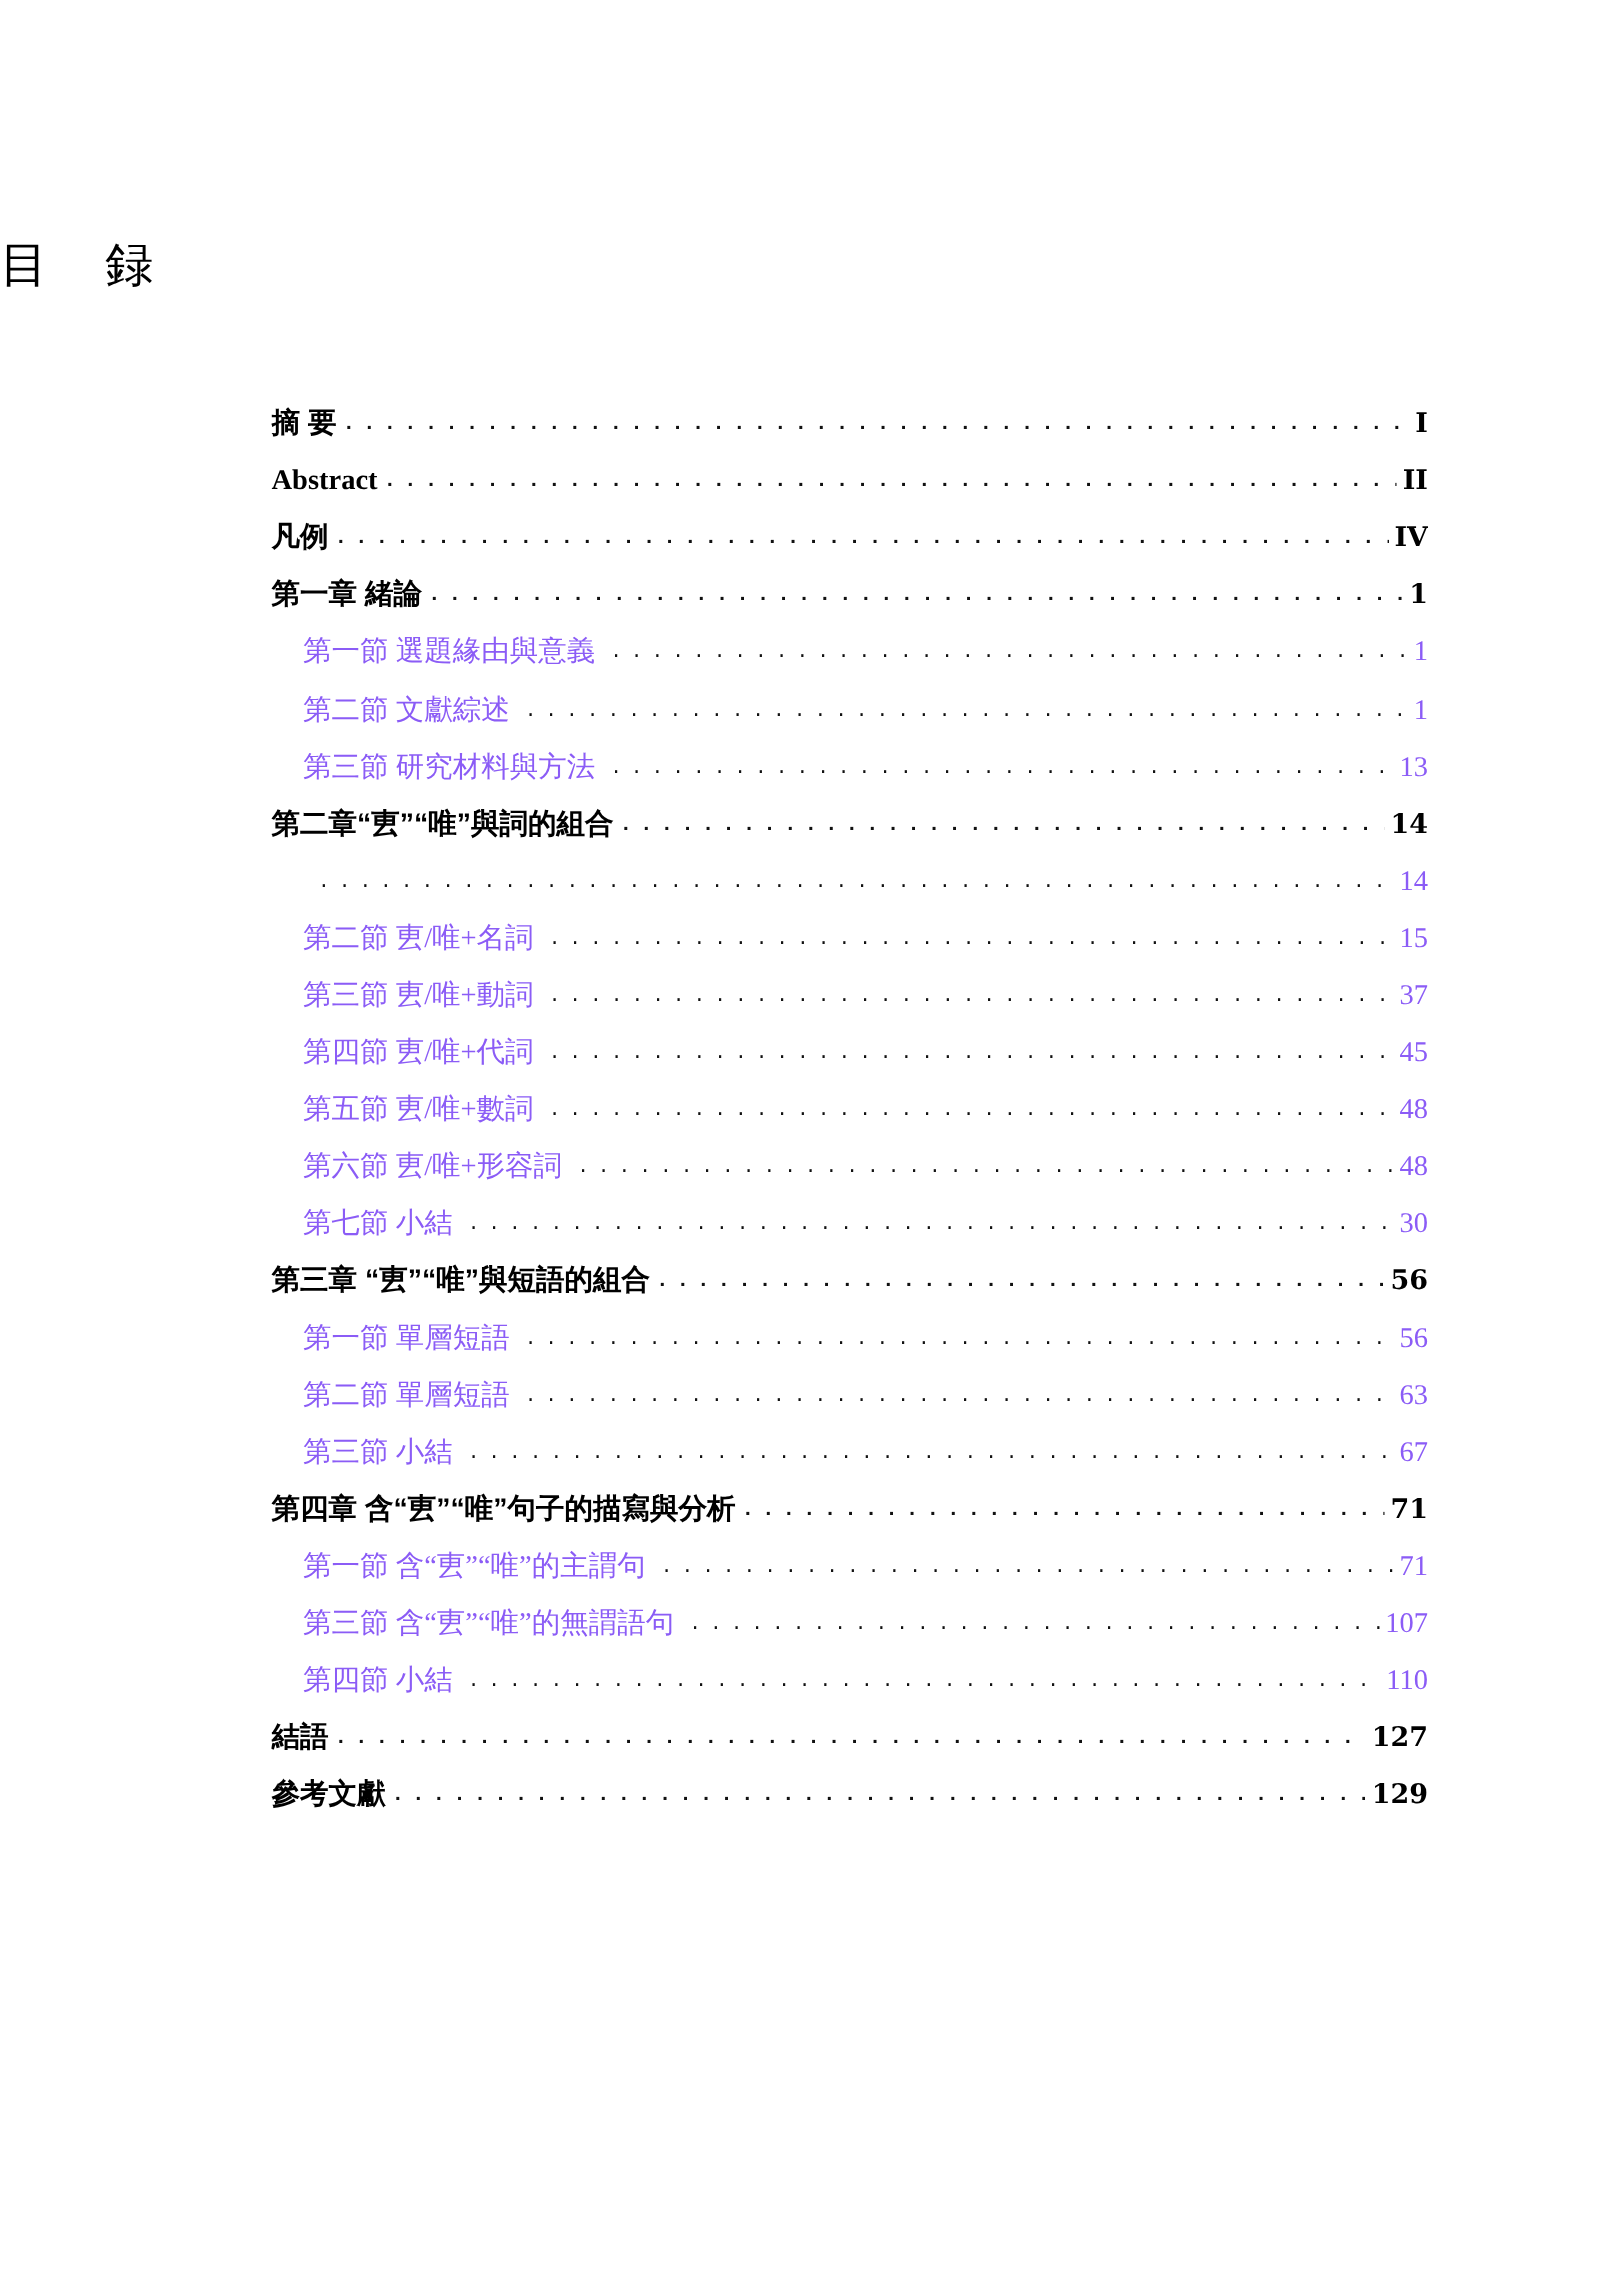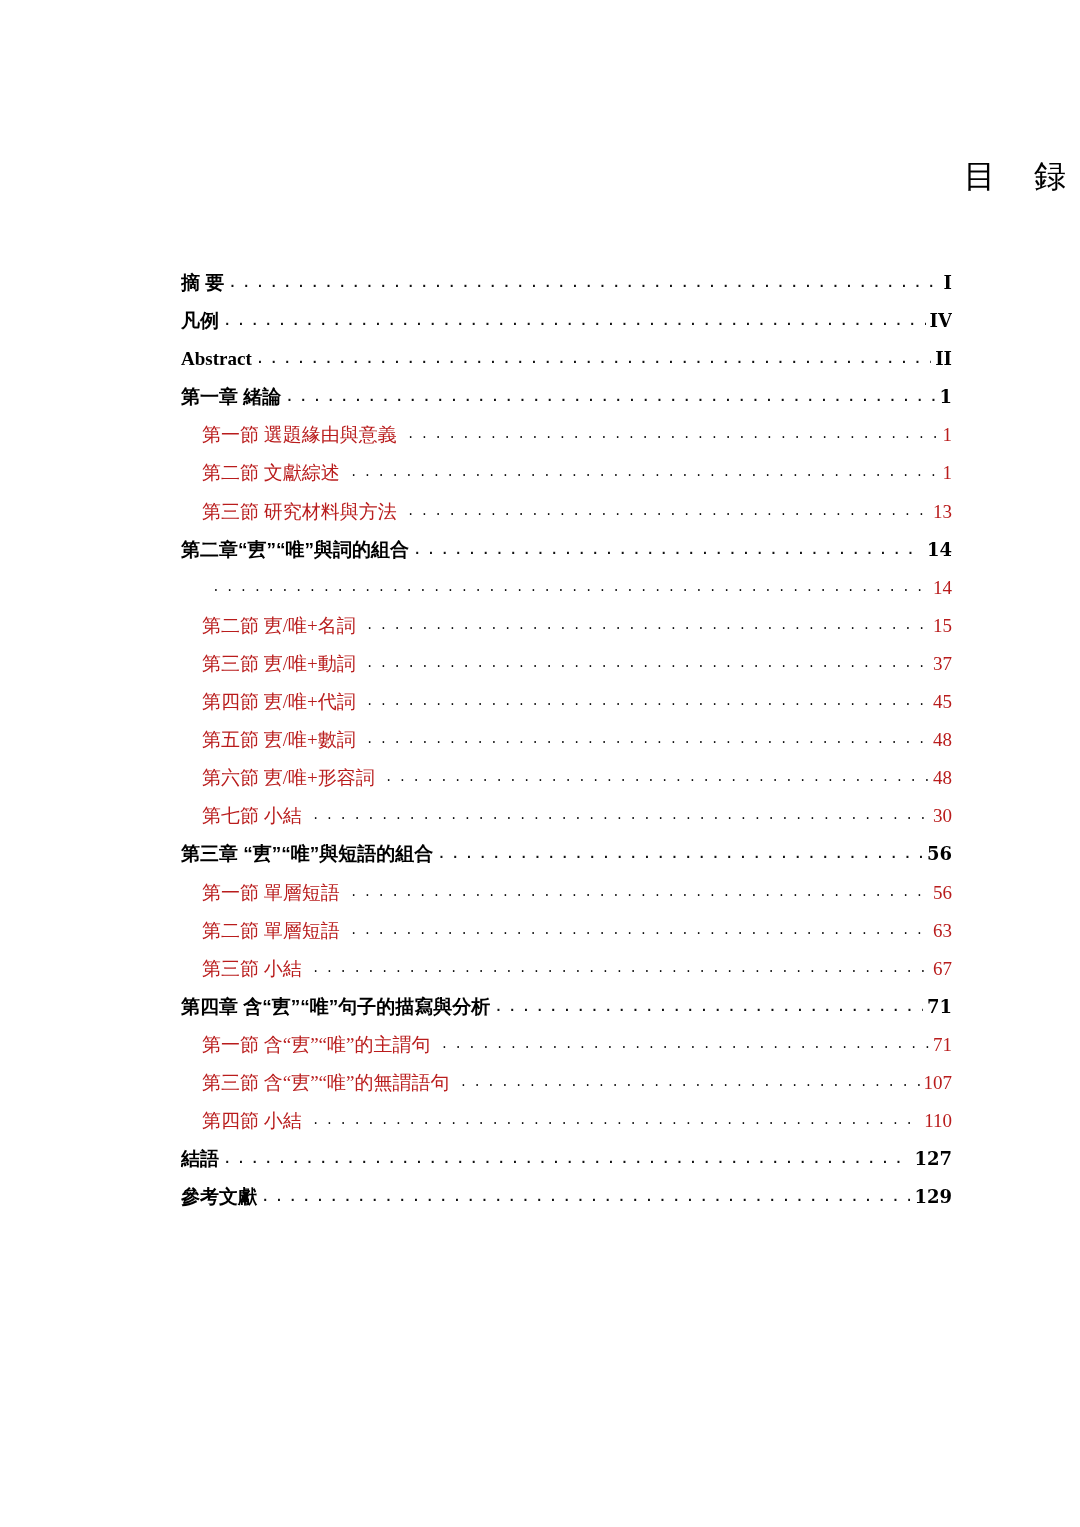--- a/index.html
+++ b/index.html
@@ -1,28 +1,28 @@
 <!DOCTYPE html>
 <html><head>
 <meta charset="utf-8">
 <style>
   html, body { margin: 0; padding: 0; background: #ffffff; }
   body { width: 1080px; height: 1527px; position: relative; overflow: hidden; color: #000; }
   .title {
-    position: absolute; top: 152px; left: 0; width: 1080px; text-align: right;
+    position: absolute; top: 152px; left: 0; width: 1080px; text-align: left;
     font-family: "DejaVu Sans", sans-serif; font-size: 32px; letter-spacing: 14px;
     line-height: 48px;
   }
   .toc { position: absolute; top: 264px; left: 181px; width: 771px; }
   .row {
-    display: flex; align-items: flex-start; height: 38.1px; line-height: 38px;
+    display: flex; align-items: center; height: 38.1px; line-height: 38px;
     white-space: nowrap; overflow: hidden;
   }
   .row.chapter { font-family: "Liberation Sans", sans-serif; font-weight: bold; font-size: 19px; }
-  .row.section { font-family: "Liberation Serif", serif; font-weight: normal; font-size: 19px; padding-left: 21px; color: #b91c1c; }
+  .row.section { font-family: "Liberation Serif", serif; font-weight: normal; font-size: 19px; padding-left: 21px; color: #8b5cf6; }
   .row .label { flex: 0 0 auto; }
   .row.chapter .label.latin { font-family: "Liberation Serif", serif; }
   .row .leader {
     flex: 1 1 auto; overflow: hidden; margin: 0 4px 0 4px; letter-spacing: 5.3px;
     font-family: "Liberation Mono", monospace; font-weight: bold; font-size: 14px;
     color: #111; text-align: left;
   }
   .row.section .leader { font-weight: normal; font-size: 13px; letter-spacing: 6px; margin-left: 10px; }
   .row .leader::before {
     content: ".................................................................................................................................";
@@ -35,28 +35,28 @@
 
 <div class="title">目 録</div>
 
 <div class="toc">
   <div class="row chapter">
       <span class="label">摘 要</span>
       <span class="leader"></span>
       <span class="page">I</span>
     </div>
   <div class="row chapter">
+      <span class="label latin">Abstract</span>
+      <span class="leader"></span>
+      <span class="page">II</span>
+    </div>
+  <div class="row chapter">
       <span class="label">凡例</span>
       <span class="leader"></span>
       <span class="page">IV</span>
-    </div>
-  <div class="row chapter">
-      <span class="label latin">Abstract</span>
-      <span class="leader"></span>
-      <span class="page">II</span>
     </div>
   <div class="row chapter">
       <span class="label">第一章 緒論</span>
       <span class="leader"></span>
       <span class="page">1</span>
     </div>
   <div class="row section">
       <span class="label">第一節 選題緣由與意義</span>
       <span class="leader"></span>
       <span class="page">1</span>

